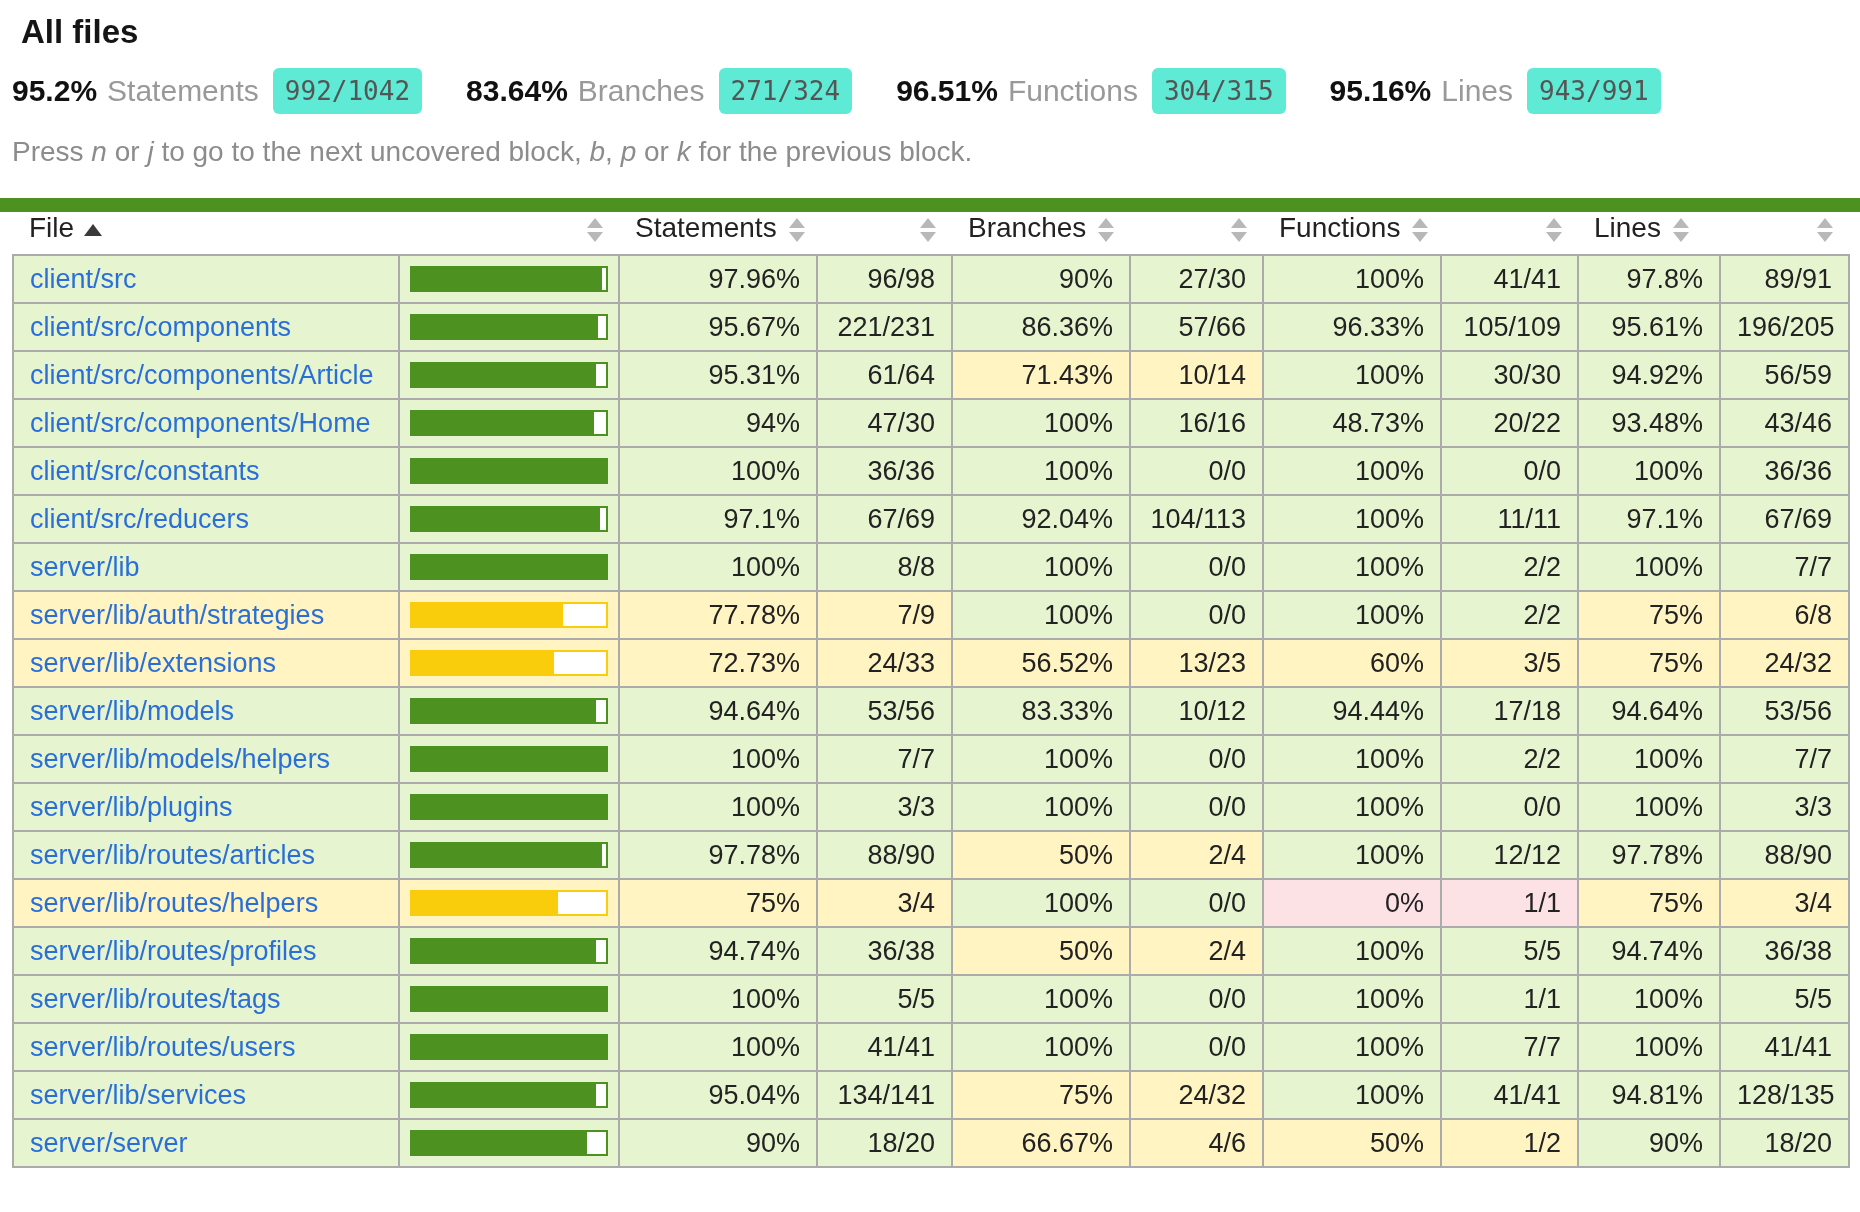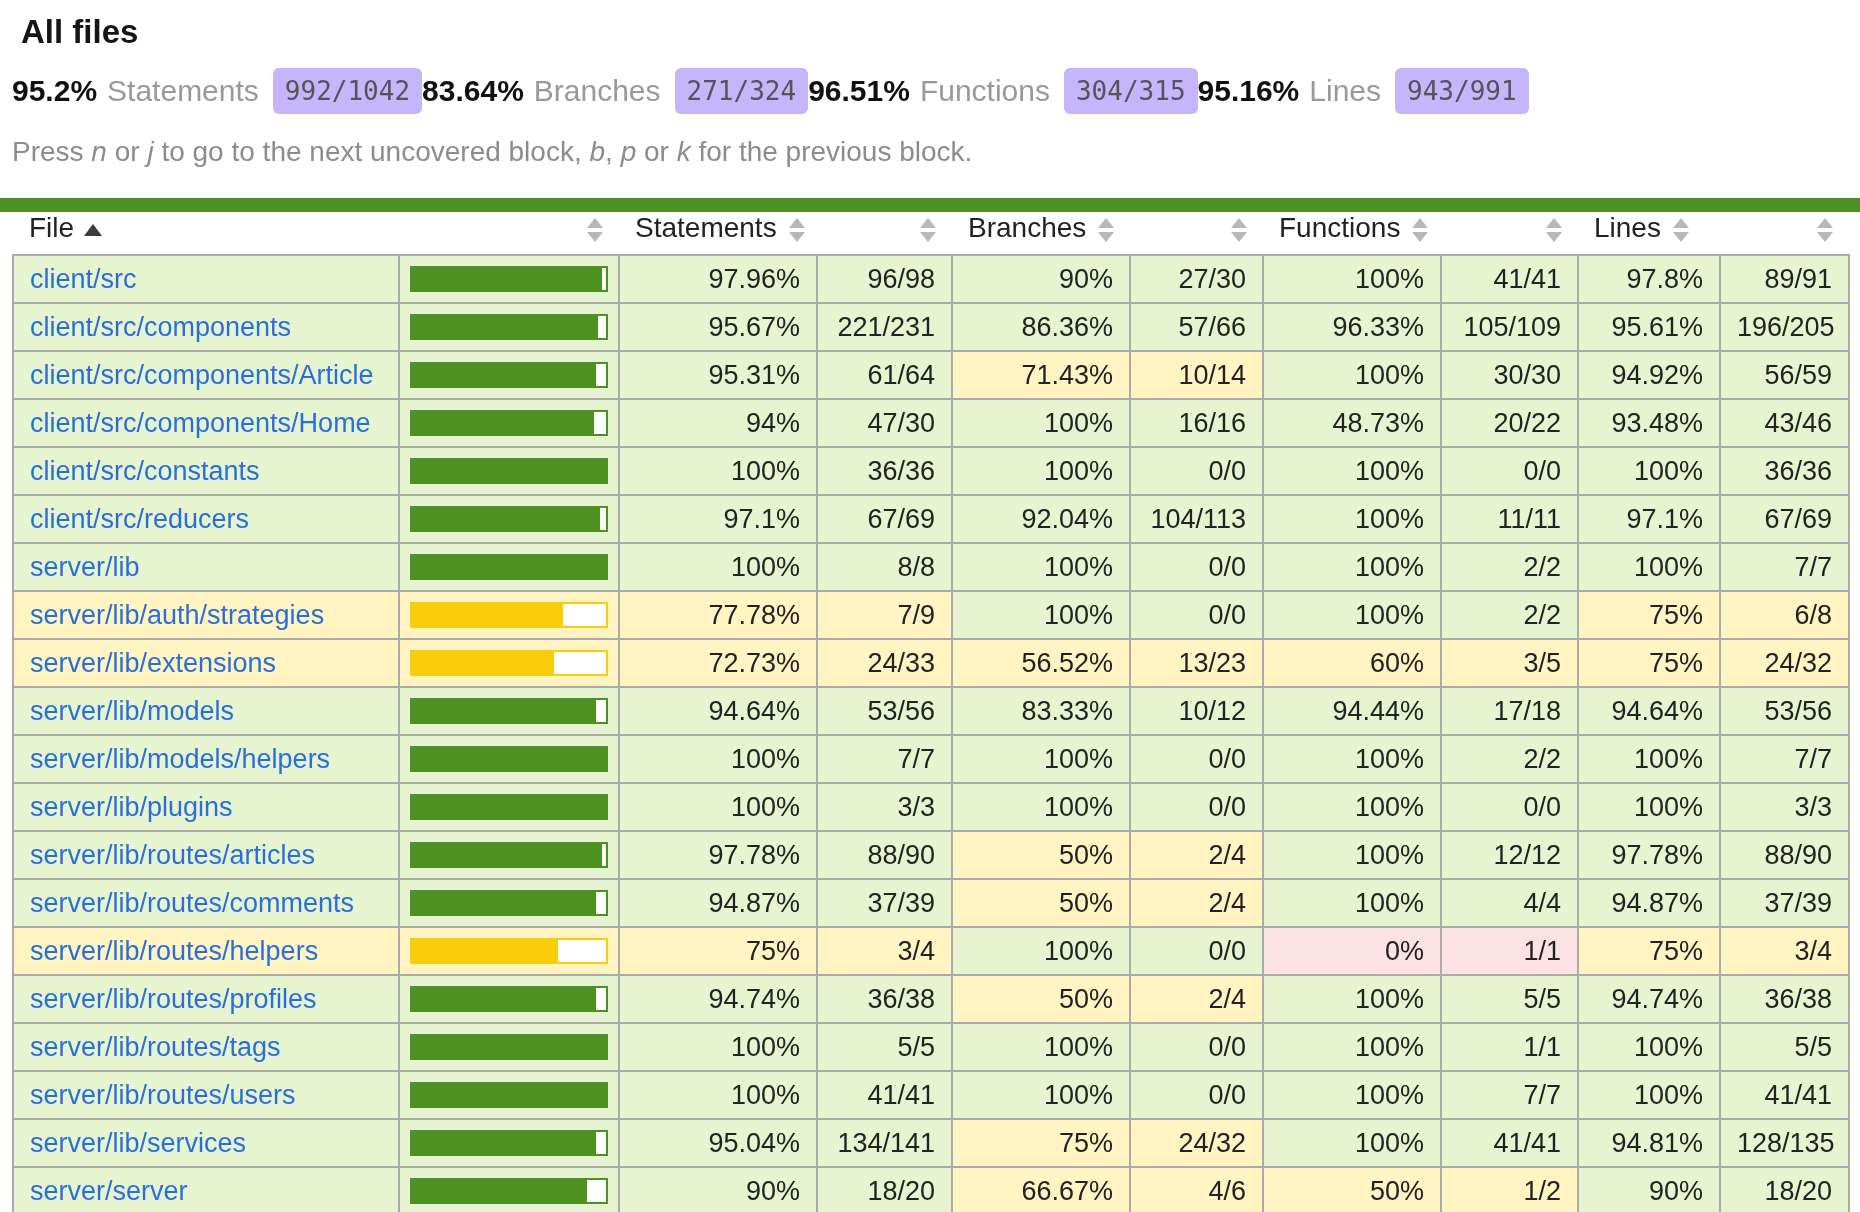--- a/index.html
+++ b/index.html
@@ -9,26 +9,26 @@
   }
   *{box-sizing:border-box;}
   html,body{margin:0;padding:0;background:#fff;}
   body{
     width:1860px;height:1212px;overflow:hidden;
     font-family:"Liberation Sans",sans-serif;color:#202020;
   }
   .wrap{padding:6px 12px 0 12px;}
   h1.page-title{margin:4px 0 14px 9px;font-size:33px;line-height:44px;font-weight:bold;color:#151515;}
   .stats{display:flex;align-items:center;margin:0 0 2px 0;}
-  .stat-group{display:flex;align-items:center;}
+  .stat-group{display:flex;align-items:center;margin-right:44px;}
   .stat-pct{font-weight:bold;font-size:30px;color:#111;margin-right:10px;}
   .stat-label{font-size:30px;color:#999;margin-right:14px;}
   .fraction{
     font-family:"DejaVu Sans Mono","Liberation Mono",monospace;
-    font-size:26px;color:#555;background:#c4b5fd;
+    font-size:26px;color:#555;background:#5eead4;
     padding:8px 12px;border-radius:6px;display:inline-block;
   }
   .keys-hint{font-size:28px;color:var(--quiet);margin:22px 0 30px 0;}
   .keys-hint .key{font-style:italic;}
   .status-line{height:14px;width:1860px;background:var(--high-fill);}
   .table-area{padding:0 12px;}
   table.coverage-summary{
     border-collapse:collapse;table-layout:fixed;width:1836px;margin-top:0;
   }
   .coverage-summary thead th{
@@ -365,37 +365,20 @@
           <td class="pct high">97.78%</td>
           <td class="abs high">88/90</td>
           <td class="pct medium">50%</td>
           <td class="abs medium">2/4</td>
           <td class="pct high">100%</td>
           <td class="abs high">12/12</td>
           <td class="pct high">97.78%</td>
           <td class="abs high">88/90</td>
         </tr>
         <tr>
-          <td class="file high"><a href="#">server/lib/routes/comments</a></td>
-          <td class="pic high">
-            <div class="chart">
-              <div class="cover-fill" style="width: 95%;"></div>
-              <div class="cover-empty" style="width: 5%;"></div>
-            </div>
-          </td>
-          <td class="pct high">94.87%</td>
-          <td class="abs high">37/39</td>
-          <td class="pct medium">50%</td>
-          <td class="abs medium">2/4</td>
-          <td class="pct high">100%</td>
-          <td class="abs high">4/4</td>
-          <td class="pct high">94.87%</td>
-          <td class="abs high">37/39</td>
-        </tr>
-        <tr>
           <td class="file medium"><a href="#">server/lib/routes/helpers</a></td>
           <td class="pic medium">
             <div class="chart medium-bar">
               <div class="cover-fill" style="width: 75%;"></div>
               <div class="cover-empty" style="width: 25%;"></div>
             </div>
           </td>
           <td class="pct medium">75%</td>
           <td class="abs medium">3/4</td>
           <td class="pct high">100%</td>

